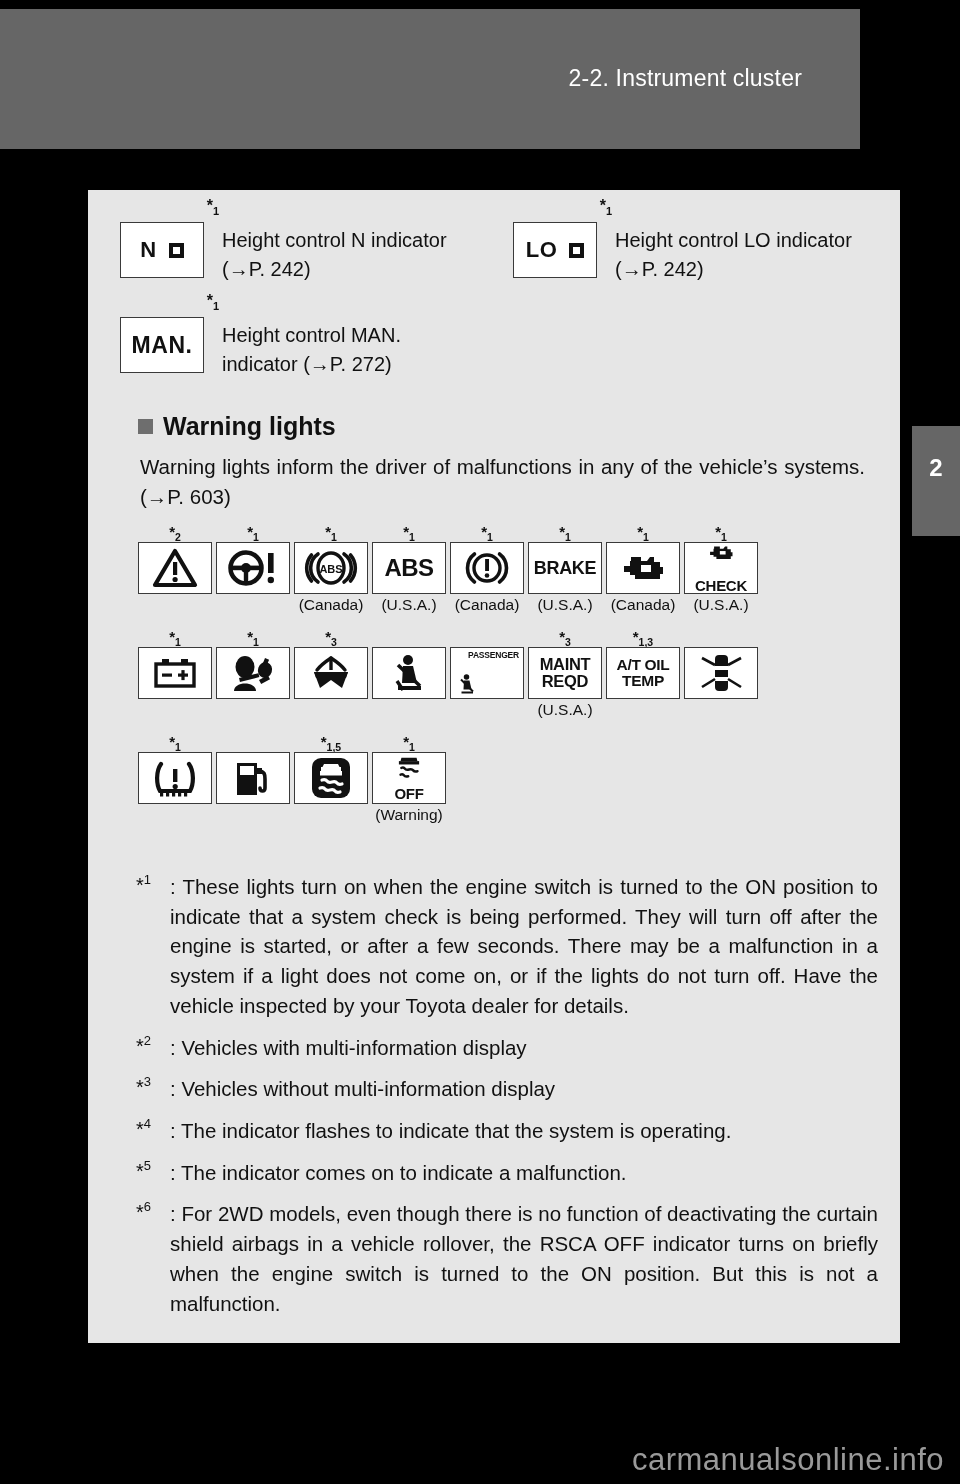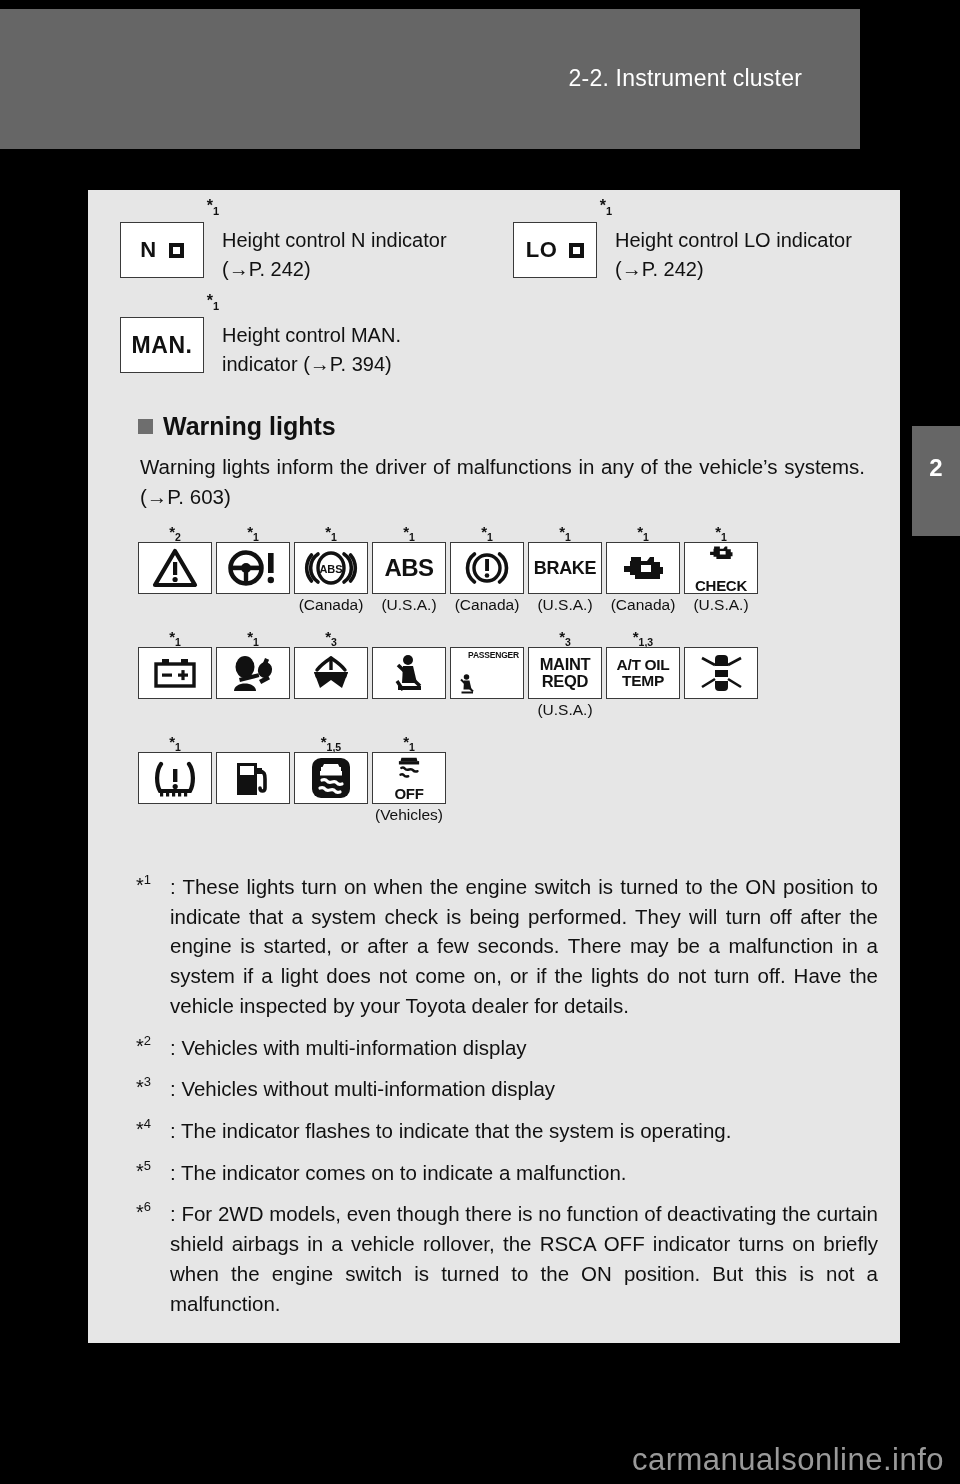--- a/index.html
+++ b/index.html
@@ -135,21 +135,21 @@
         <span class="ind-star"><span>*</span><span class="num">1</span></span>
       </div>
       <div class="ind-text">Height control LO indicator (→P. 242)</div>
     </div>
 
     <div class="ind-row" style="left:32px;top:127px;">
       <div class="ind-box" style="justify-content:center;gap:0;">
         <span class="t" style="font-size:23px;">MAN.</span>
         <span class="ind-star"><span>*</span><span class="num">1</span></span>
       </div>
-      <div class="ind-text">Height control MAN. indicator (→P. 394)</div>
+      <div class="ind-text">Height control MAN. indicator (→P. 272)</div>
     </div>
 
     <div class="sec-head">
       <span class="sq-bullet"></span>
       <span class="label">Warning lights</span>
     </div>
     <div class="sec-body">Warning lights inform the driver of malfunctions in any of the vehicle’s systems. (→P. 603)</div>
 
     <div class="grid" style="left:48px;top:332px;">
 
@@ -409,21 +409,21 @@
         <div class="star"><span>*</span><span class="num">1</span></div>
         <div class="cellbox" style="flex-direction:column;gap:8px;">
           <svg width="32" height="26" viewBox="0 0 38 30">
             <path d="M10 4 L28 4 L29 8 L9 8 Z" fill="#111"></path>
             <rect x="7" y="8" width="24" height="4" fill="#111"></rect>
             <path d="M10 16 C16 14 12 20 19 18 C26 16 22 22 29 20" fill="none" stroke="#111" stroke-width="3" stroke-linecap="round"></path>
             <path d="M9 24 C15 22 11 28 18 26" fill="none" stroke="#111" stroke-width="3" stroke-linecap="round"></path>
           </svg>
           <span class="txticon" style="font-size:15px;margin-top:-2px;">OFF</span>
         </div>
-        <div class="region">(Vehicles)</div>
+        <div class="region">(Warning)</div>
       </div>
     </div>
 
     <div class="notes">
 
       <div class="note just">
         <div class="mk"><span>*</span><sup>1</sup></div>
         <div class="tx">: These lights turn on when the engine switch is turned to the ON position to indicate that a system check is being performed. They will turn off after the engine is started, or after a few seconds. There may be a malfunction in a system if a light does not come on, or if the lights do not turn off. Have the vehicle inspected by your Toyota dealer for details.</div>
       </div>
 

